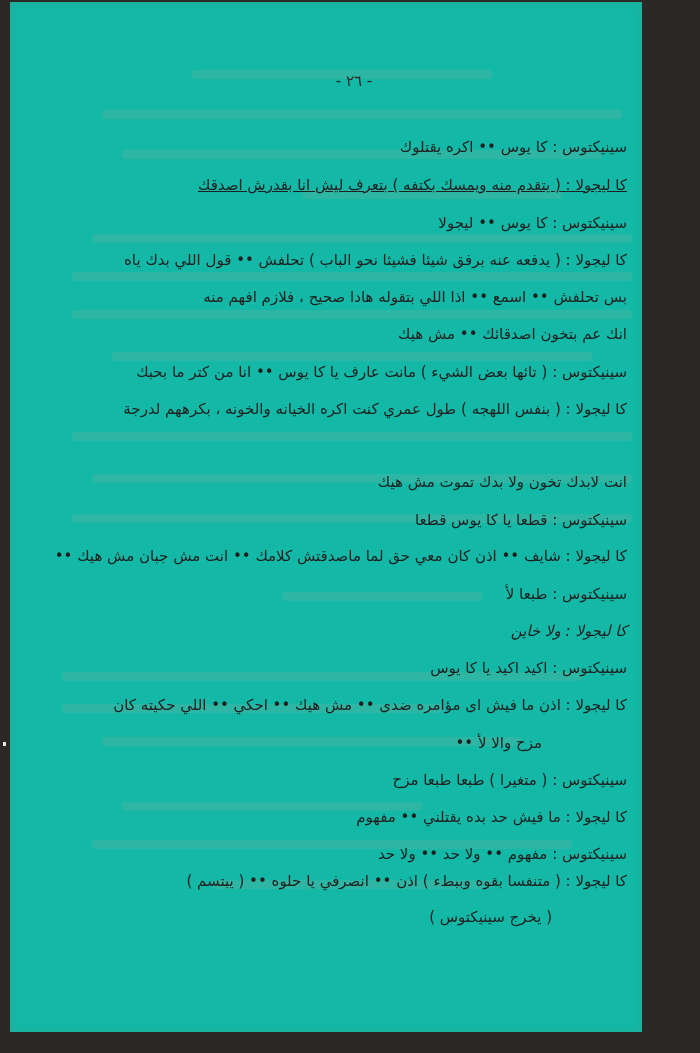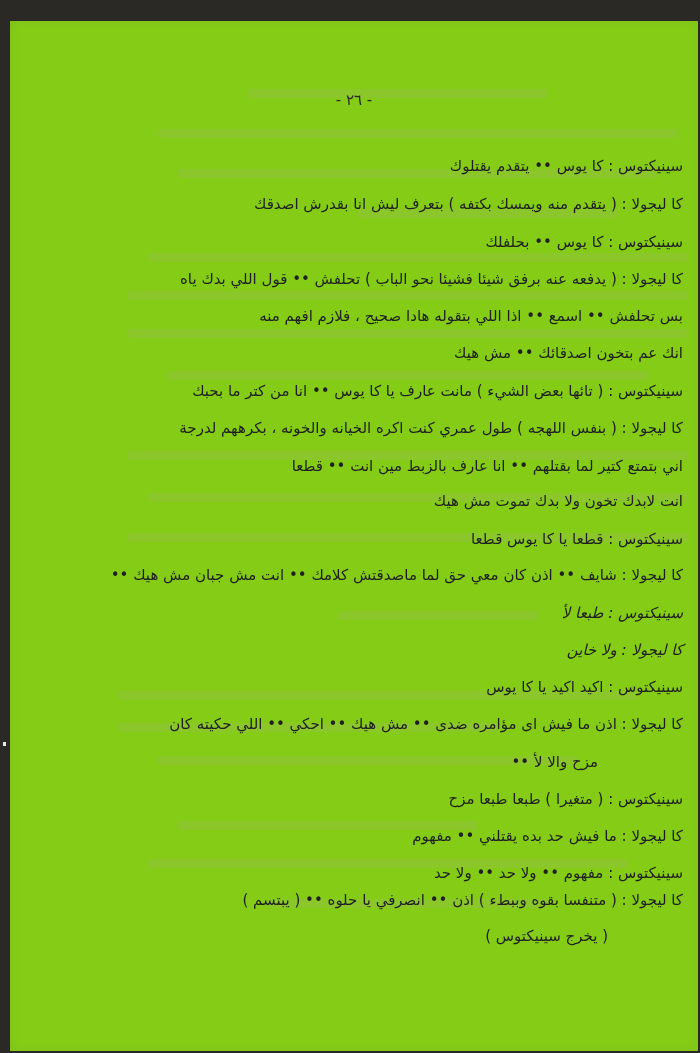--- a/index.html
+++ b/index.html
@@ -10,24 +10,24 @@
       width: 700px;
       height: 1053px;
       background: #2b2925;
       position: relative;
       overflow: hidden;
       font-family: "DejaVu Sans", sans-serif;
     }
     .page {
       position: absolute;
       left: 10px;
-      top: 21px;
-      width: 688px;
+      top: 2px;
+      width: 632px;
       height: 1030px;
-      background: #84cc16;
+      background: #14b8a6;
       box-shadow: inset 0 0 8px rgba(120,110,80,0.15);
     }
     .ghost {
       position: absolute;
       left: 0; top: 0; right: 0; bottom: 0;
       pointer-events: none;
     }
     .ghost .gl {
       position: absolute;
       height: 9px;
@@ -86,63 +86,60 @@
     <div class="gl" style="right:120px;top:735px;width:420px;"></div>
     <div class="gl" style="right:220px;top:800px;width:300px;"></div>
     <div class="gl" style="right:70px;top:838px;width:480px;"></div>
     <div class="gl" style="right:150px;top:878px;width:280px;"></div>
   </div>
 
   <div class="page-number">- ٢٦ -</div>
 
   <div class="line" style="right:15px;top:135px;">
     <span class="speaker">سينيكتوس :</span>
-    <span>كا يوس •• يتقدم يقتلوك</span>
+    <span>كا يوس •• اكره يقتلوك</span>
   </div>
-  <div class="line" style="right:15px;top:173px;">
+  <div class="line" style="right:15px;top:173px;text-decoration:underline;">
     <span class="speaker">كا ليجولا :</span>
     <span>( يتقدم منه ويمسك بكتفه ) بتعرف ليش انا بقدرش اصدقك</span>
   </div>
   <div class="line" style="right:15px;top:211px;">
     <span class="speaker">سينيكتوس :</span>
-    <span>كا يوس •• بحلفلك</span>
+    <span>كا يوس •• ليجولا</span>
   </div>
   <div class="line" style="right:15px;top:248px;">
     <span class="speaker">كا ليجولا :</span>
     <span>( يدفعه عنه برفق شيئا فشيئا نحو الباب ) تحلفش •• قول اللي بدك ياه</span>
   </div>
   <div class="line" style="right:15px;top:322px;">
     <span>انك عم بتخون اصدقائك •• مش هيك</span>
   </div>
   <div class="line" style="right:15px;top:285px;">
     <span>بس تحلفش •• اسمع •• اذا اللي بتقوله هادا صحيح ، فلازم افهم منه</span>
   </div>
   <div class="line" style="right:15px;top:360px;">
     <span class="speaker">سينيكتوس :</span>
     <span>( تائها بعض الشيء ) مانت عارف يا كا يوس •• انا من كتر ما بحبك</span>
   </div>
   <div class="line" style="right:15px;top:397px;">
     <span class="speaker">كا ليجولا :</span>
     <span>( بنفس اللهجه ) طول عمري كنت اكره الخيانه والخونه ، بكرههم لدرجة</span>
   </div>
-  <div class="line" style="right:15px;top:435px;">
-    <span>اني بتمتع كتير لما بقتلهم •• انا عارف بالزبط مين انت •• قطعا</span>
-  </div>
   <div class="line" style="right:15px;top:470px;">
     <span>انت لابدك تخون ولا بدك تموت مش هيك</span>
   </div>
   <div class="line" style="right:15px;top:508px;">
     <span class="speaker">سينيكتوس :</span>
     <span>قطعا يا كا يوس قطعا</span>
   </div>
   <div class="line" style="right:15px;top:544px;">
     <span class="speaker">كا ليجولا :</span>
     <span>شايف •• اذن كان معي حق لما ماصدقتش كلامك •• انت مش جبان مش هيك ••</span>
   </div>
-  <div class="line" style="right:15px;top:582px;font-style:italic;">
+  <div class="line" style="right:15px;top:582px;">
     <span class="speaker">سينيكتوس :</span>
     <span>طبعا لأ</span>
   </div>
   <div class="line" style="right:15px;top:619px;font-style:italic;">
     <span class="speaker">كا ليجولا :</span>
     <span>ولا خاين</span>
   </div>
   <div class="line" style="right:15px;top:656px;">
     <span class="speaker">سينيكتوس :</span>
     <span>اكيد اكيد يا كا يوس</span>

